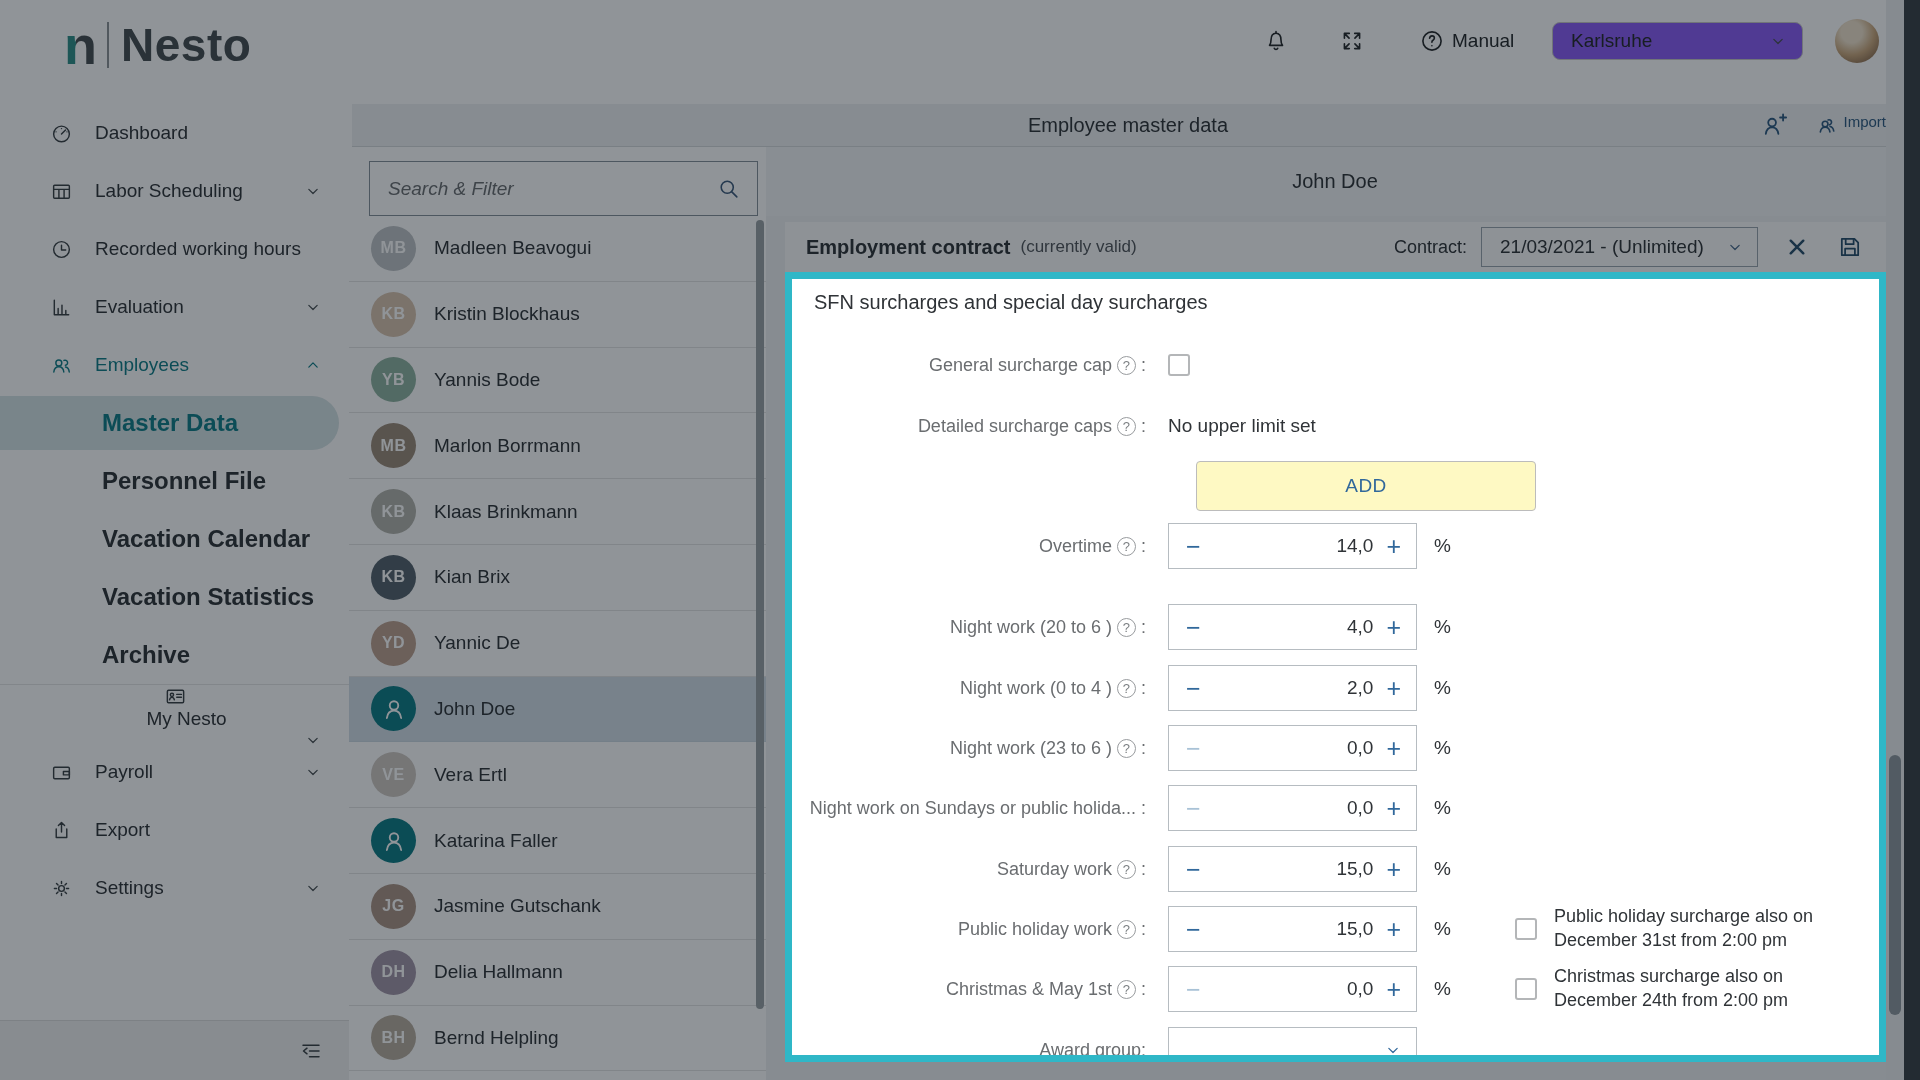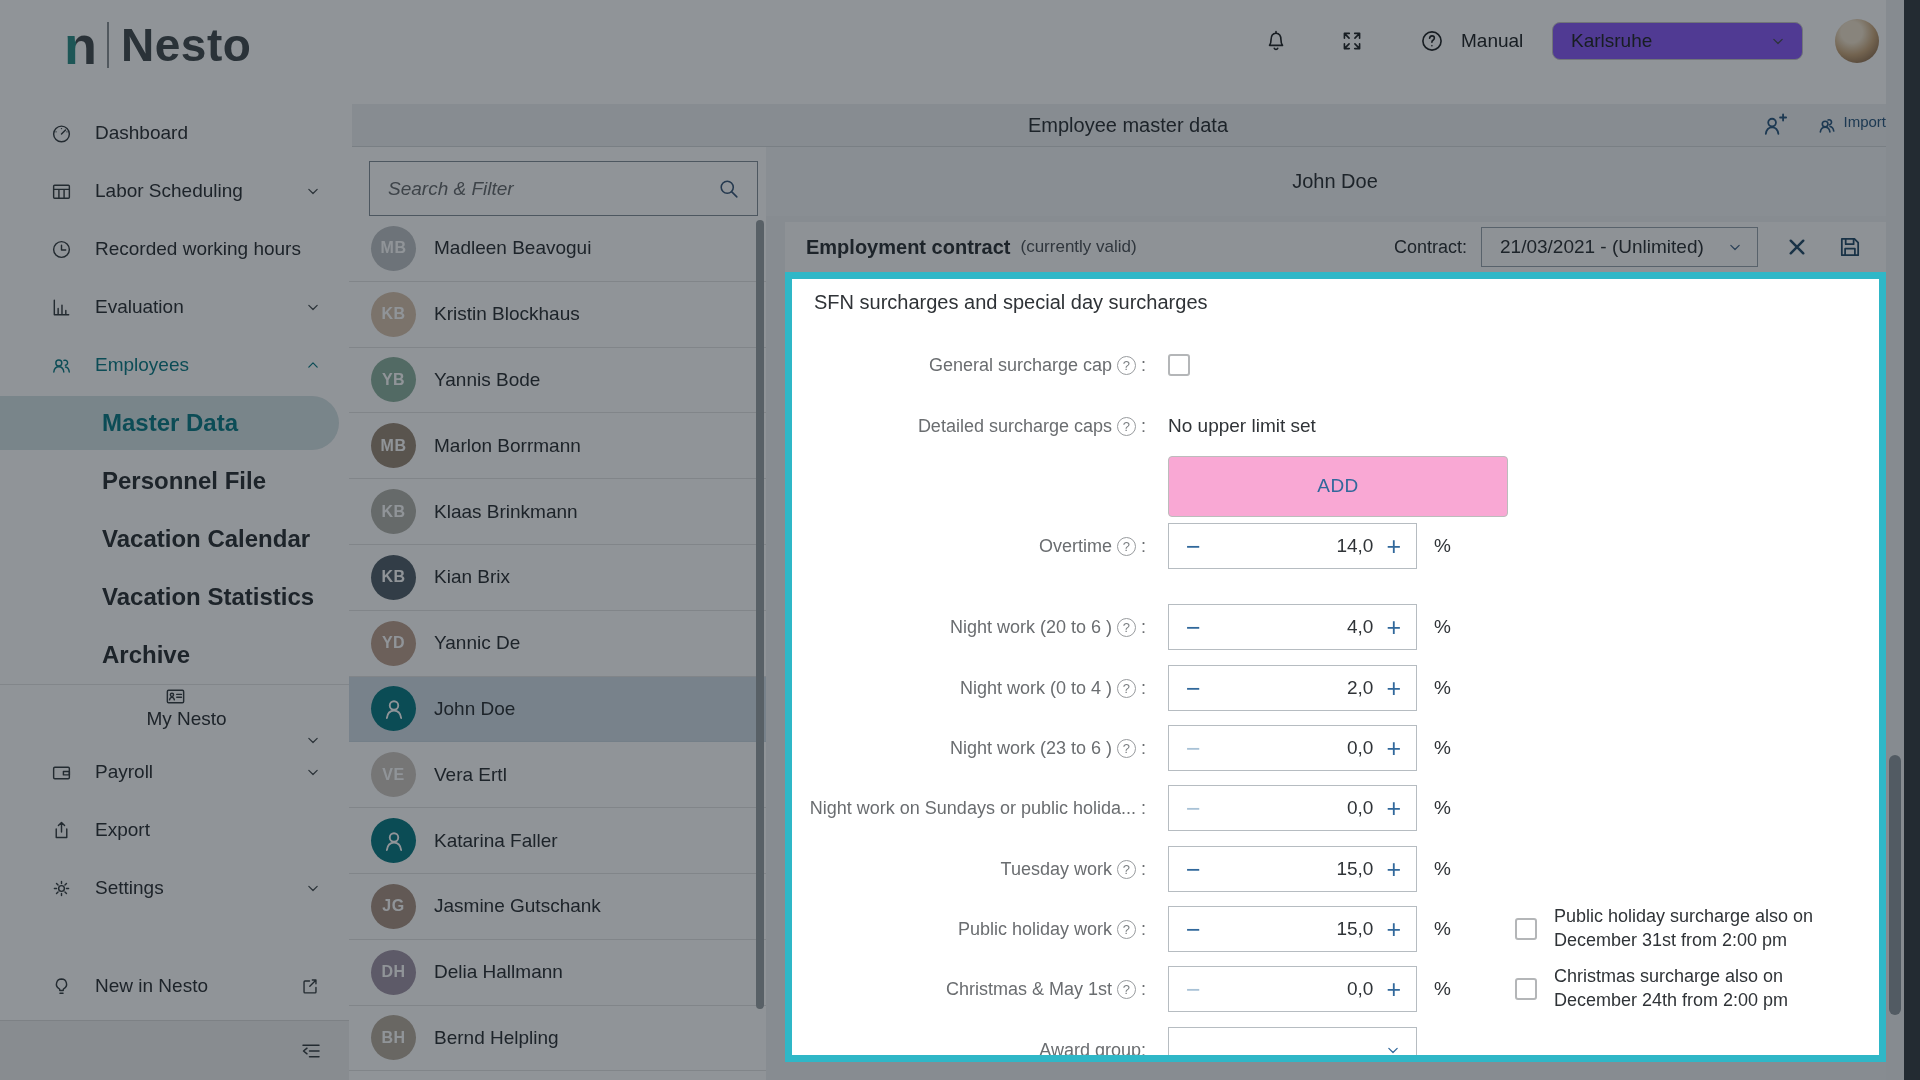--- a/index.html
+++ b/index.html
@@ -32,21 +32,21 @@
 
   
   .topbar{left:0;top:0;width:1904px;height:104px;background:#fff;}
   .logo{position:absolute;left:64px;top:16px;height:58px;display:flex;align-items:center;}
   .logo-n{font-size:54px;font-weight:700;line-height:1;
           background:linear-gradient(90deg,#2f8f88 0 36%,#464e51 36%);
           -webkit-background-clip:text;background-clip:text;color:transparent;}
   .logo-bar{width:2px;height:46px;background:#8d9396;margin:0 12px 0 10px;}
   .logo-name{font-size:46px;font-weight:600;color:#464e51;letter-spacing:.5px;line-height:1;}
   .tb-ic{position:absolute;width:26px;height:26px;color:#25282a;cursor:pointer;}
-  .help-wrap{position:absolute;left:1419px;top:28px;display:flex;align-items:center;gap:16px;cursor:pointer;}
+  .help-wrap{position:absolute;left:1419px;top:28px;display:flex;align-items:center;gap:7px;cursor:pointer;}
   .help-wrap .ihost{width:26px;height:26px;color:#25282a;}
   .help-label{font-size:19px;color:#25282a;}
   .loc-select{position:absolute;left:1552px;top:22px;width:251px;height:38px;border:1px solid #c7c7c7;
               border-radius:8px;background:#8b5cf6;display:flex;align-items:center;
               padding:0 14px 0 18px;font-size:19px;color:#25282a;box-sizing:border-box;cursor:pointer;}
   .loc-select .ihost{width:20px;height:20px;margin-left:auto;color:#4a5054;}
   .avatar{position:absolute;left:1835px;top:19px;width:44px;height:44px;border-radius:50%;cursor:pointer;
           background:radial-gradient(circle at 38% 30%,#f0e2cc 0 26%,#caa77c 55%,#6e5038 100%);}
 
   
@@ -100,23 +100,23 @@
   .plabel{width:332px;display:flex;justify-content:flex-end;align-items:center;color:#6a6d70;
           font-size:18px;white-space:nowrap;flex:none;}
   .q{box-sizing:border-box;width:19px;height:19px;border:1px solid #989b9e;border-radius:50%;
      margin:0 5px;font-size:13px;color:#7d8184;display:inline-flex;align-items:center;
      justify-content:center;flex:none;cursor:pointer;}
   .q::before{content:"?";}
   .pctrl{margin-left:22px;display:flex;align-items:center;}
   .cb22{width:22px;height:22px;border:2px solid #b4b6b8;border-radius:3px;background:#fff;
         box-sizing:border-box;flex:none;cursor:pointer;}
   .ptext{font-size:19px;color:#2f3337;}
-  .add-btn{width:340px;height:61px;border:1px solid #bcbcbc;border-radius:4px;background:#f9a8d4;
+  .add-btn{width:340px;height:50px;border:1px solid #bcbcbc;border-radius:4px;background:#fef9c3;
            color:#31689b;font-size:19px;display:flex;align-items:center;justify-content:center;
-           letter-spacing:.4px;cursor:pointer;box-sizing:border-box;}
+           letter-spacing:.4px;cursor:pointer;box-sizing:border-box;margin-left:28px;}
   .stepper{width:249px;height:46px;border:1px solid #b6bcc1;background:#fff;display:flex;
            align-items:center;box-sizing:border-box;flex:none;}
   .st-minus{margin-left:17px;font-size:25px;color:#31689b;line-height:1;cursor:pointer;}
   .st-minus.dis{color:#a9c2d6;}
   .st-value{flex:1;text-align:right;font-size:19px;color:#2f3337;padding-right:13px;}
   .st-plus{margin-right:15px;font-size:25px;color:#31689b;line-height:1;cursor:pointer;}
   .unit{margin-left:17px;font-size:19px;color:#2f3337;}
   .opt{margin-left:64px;display:flex;align-items:center;}
   .opt-text{margin-left:17px;width:272px;font-size:18px;line-height:1.32;color:#2f3337;}
   .award-select{width:249px;height:46px;border:1px solid #b6bcc1;display:flex;align-items:center;
@@ -260,35 +260,20 @@
             </svg>
           </span>
           <span class="slabel">Settings</span>
           <span class="ihost schev">
             <svg viewBox="0 0 24 24">
               <path d="M7 10l5 5 5-5"></path>
             </svg>
           </span>
         </div>
       </nav>
-    <div class="side-new">
-      <span class="ihost sicon">
-          <svg viewBox="0 0 24 24">
-            <path d="M12 4.2a5.3 5.3 0 0 1 2.6 9.9c-.5.3-.8.8-.8 1.4v.7h-3.6v-.7c0-.6-.3-1.1-.8-1.4A5.3 5.3 0 0 1 12 4.2z"></path>
-            <path d="M10.4 19h3.2"></path>
-          </svg>
-        </span>
-      <span>New in Nesto</span>
-      <span class="ihost ext">
-          <svg viewBox="0 0 24 24">
-            <path d="M18.5 13.5v5a1 1 0 0 1-1 1h-11a1 1 0 0 1-1-1v-11a1 1 0 0 1 1-1h5"></path>
-            <path d="M14.5 5.5h4v4M18.3 5.7l-6.5 6.5"></path>
-          </svg>
-        </span>
-    </div>
     <div class="side-bottom">
       <span class="ihost collapse">
           <svg viewBox="0 0 24 24">
             <path d="M4 6.2h16M10.5 12h9.5M10.5 17.8h9.5"></path>
             <path d="M8 9.2L4.5 12L8 14.8"></path>
           </svg>
         </span>
     </div>
   </aside>
 
@@ -575,21 +560,21 @@
           <span class="st-minus dis">−</span>
           <span class="st-value">0,0</span>
           <span class="st-plus">+</span>
         </div>
         <span class="unit">%</span>
       </div>
     </div>
 
     <div class="prow" style="top:566px;">
       <div class="plabel">
-          <span>Tuesday work</span>
+          <span>Saturday work</span>
           <span class="q"></span>
           <span>:</span>
         </div>
       <div class="pctrl">
         <div class="stepper">
           <span class="st-minus">−</span>
           <span class="st-value">15,0</span>
           <span class="st-plus">+</span>
         </div>
         <span class="unit">%</span>

